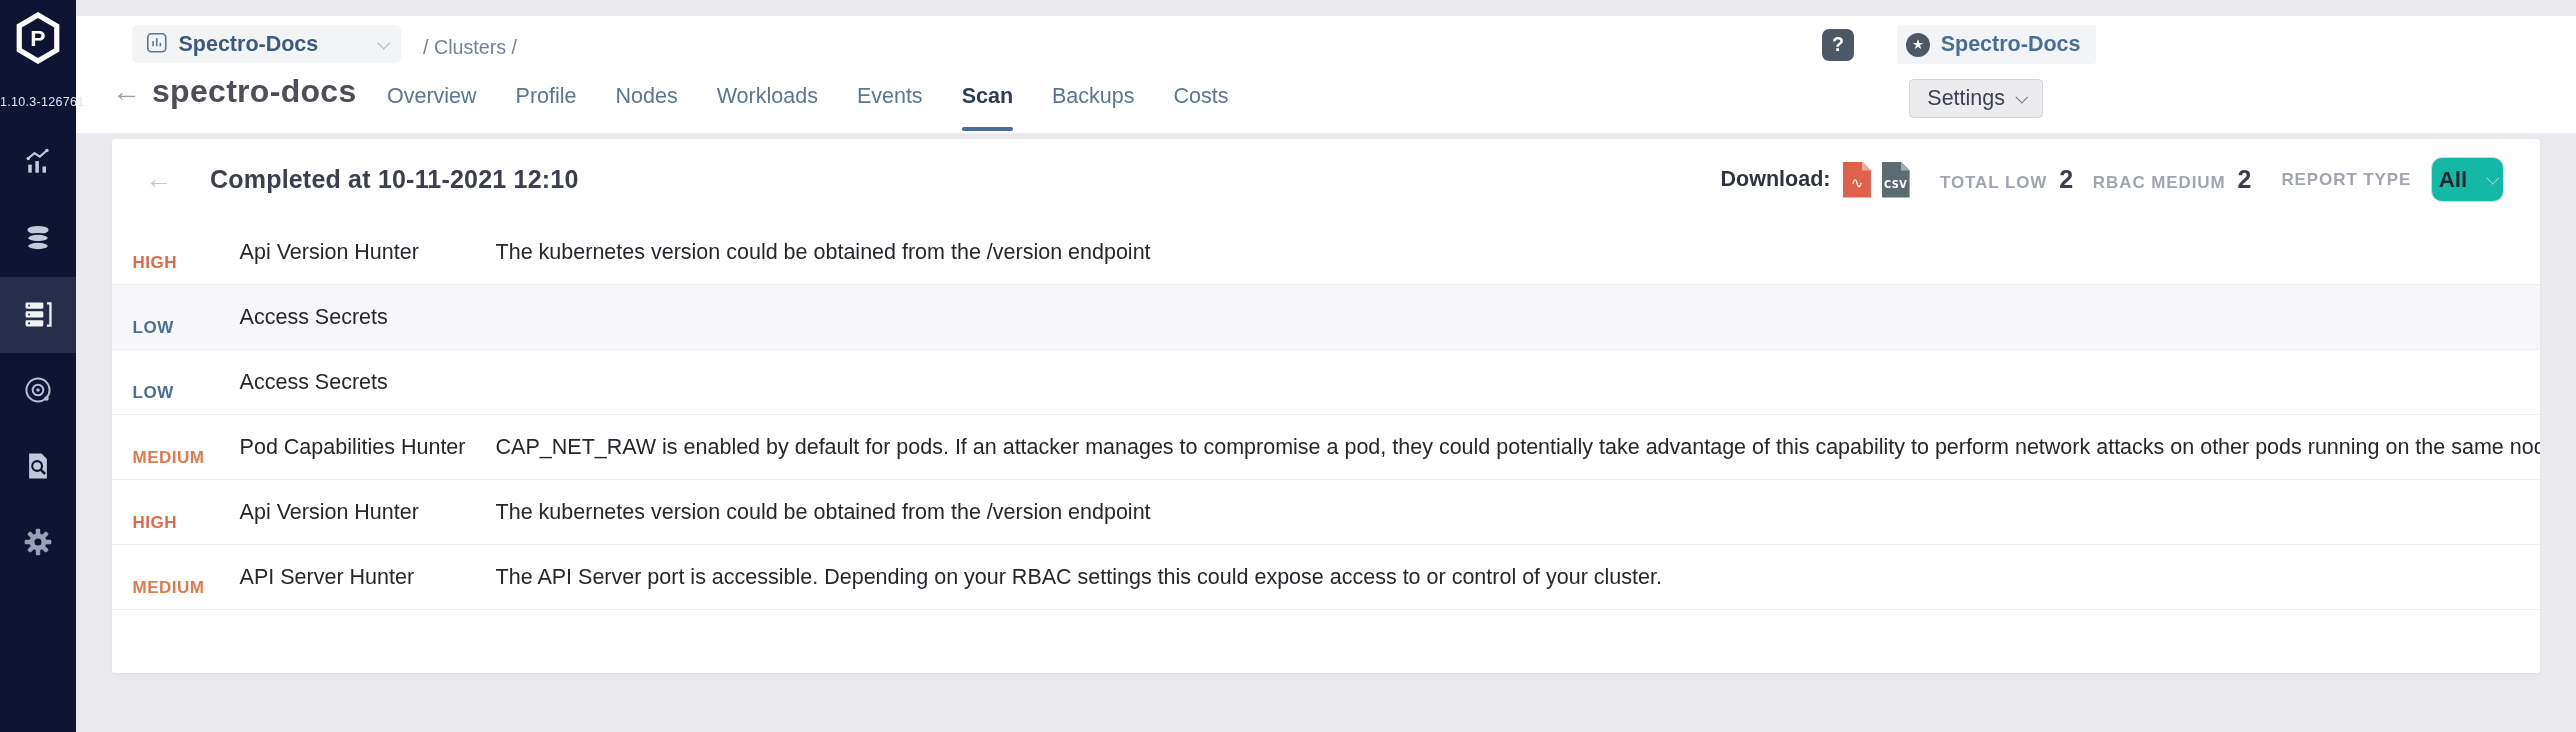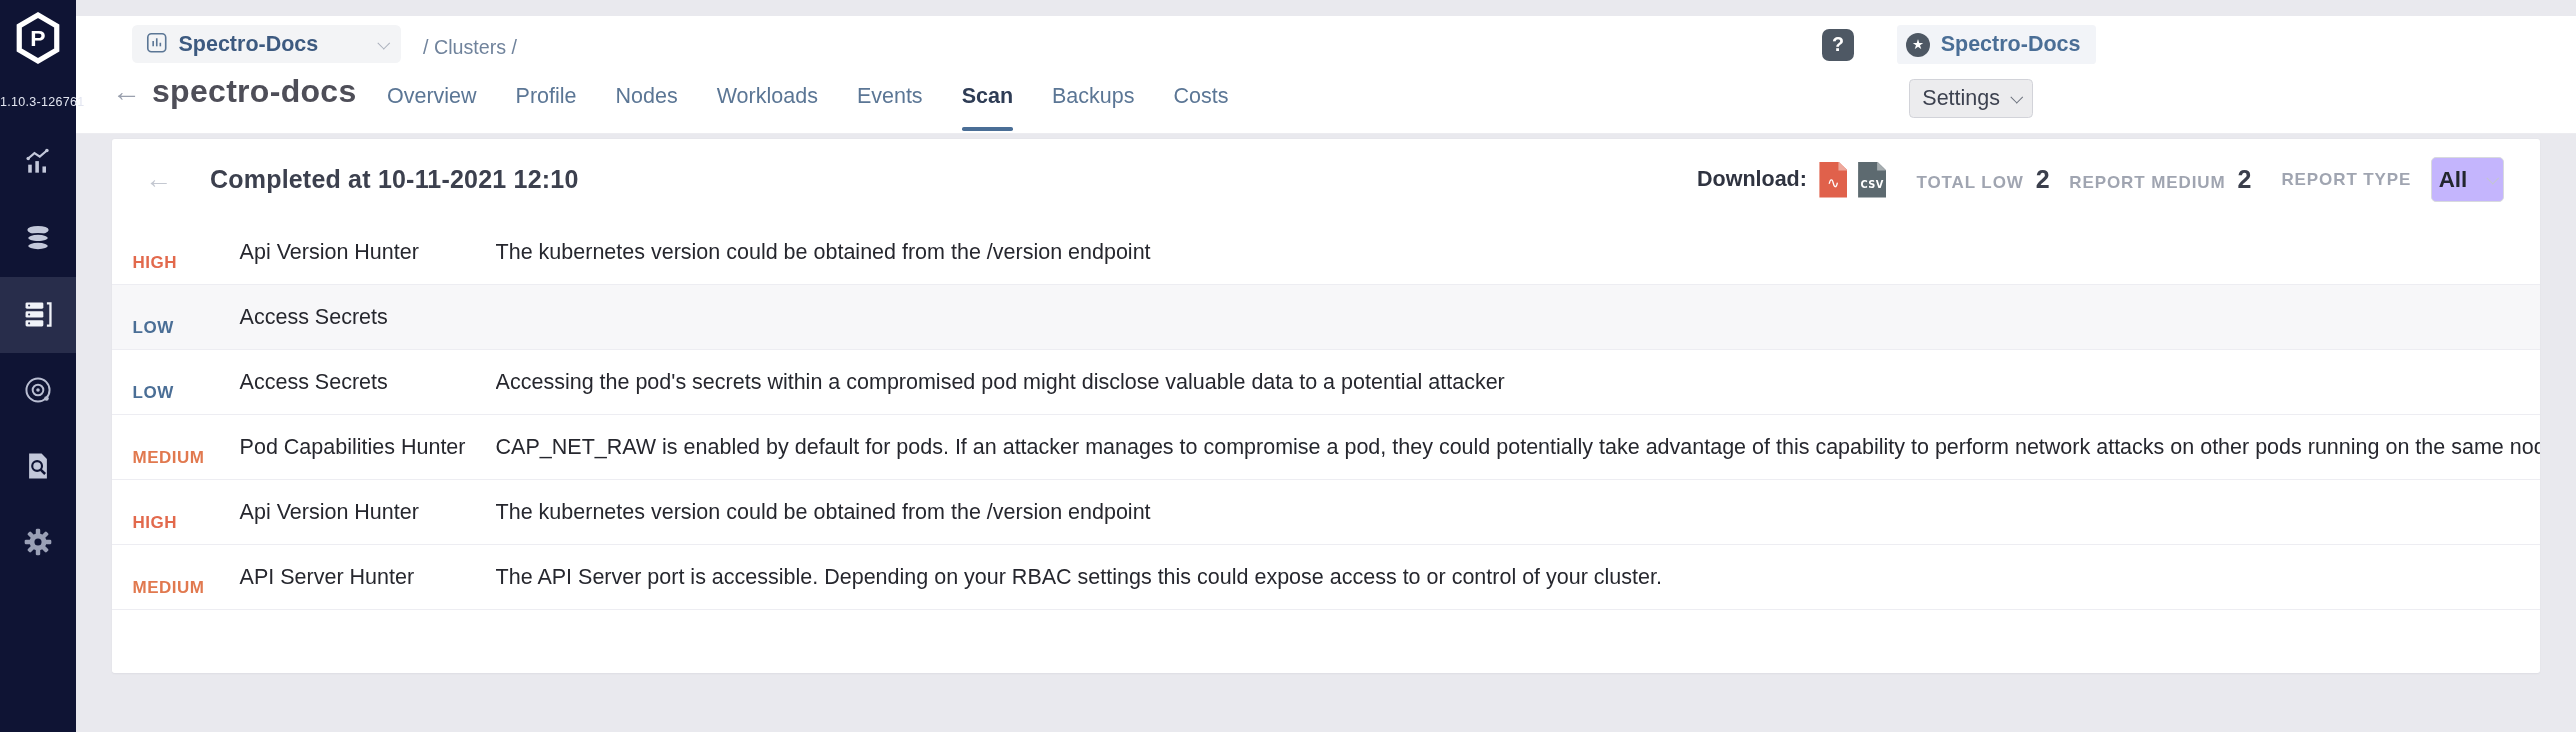--- a/index.html
+++ b/index.html
@@ -57,21 +57,21 @@
 
   .back-arrow-top { position:absolute; left:36px; top:61px; font-size:29px; color:#9aa0ae; cursor:pointer; line-height:1; }
   .page-title { position:absolute; left:76px; top:57px; font-size:32px; font-weight:bold; color:#4e4e58; letter-spacing:0.3px; }
 
   .tabs { position:absolute; left:311px; top:68px; display:flex; gap:39px; }
   .tab { position:relative; font-size:21.5px; color:#5b7695; cursor:pointer; white-space:nowrap; }
   .tab.active { color:#2e3c55; font-weight:bold; }
   .tab.active::after { content:""; position:absolute; left:0; right:0; bottom:-21.5px; height:3.6px; background:#4a6e96; border-radius:1.8px; }
 
   .settings-btn {
-    position:absolute; left:1833px; top:63px; width:124px; height:39px;
+    position:absolute; left:1833px; top:63px; width:134px; height:39px;
     background:#ececee; border:0.9px solid #d2d3d9; border-radius:4.5px;
     display:flex; align-items:center; justify-content:center; gap:10.7px;
     font-size:21.5px; color:#3d4250; cursor:pointer;
   }
   .settings-btn .chev { border-color:#6a707c; }
 
   
   .card {
     position:absolute; left:112px; top:139px; width:2428px; height:534px;
     background:#ffffff; border-radius:2.7px; box-shadow:0 0.9px 1.8px rgba(20,20,40,0.05);
@@ -88,22 +88,22 @@
     font-family:"DejaVu Sans", sans-serif;
   }
   .file-icon .fold { position:absolute; top:0; right:0; width:9px; height:9px; background:rgba(255,255,255,0.45); clip-path: polygon(0 0, 100% 100%, 0 100%); }
   .pdf-icon { background:#e0614b; color:#ffffff; font-size:15px; padding-bottom:5.4px; }
   .csv-icon { background:#5d6a70; color:#ffffff; font-size:9.8px; font-weight:bold; padding-bottom:8px; letter-spacing:0.4px; }
   .total-group { display:flex; align-items:baseline; gap:12px; margin-left:19.7px; }
   .total-label { font-size:17px; font-weight:bold; color:#a0a5b1; letter-spacing:0.9px; }
   .total-value { font-size:25px; font-weight:bold; color:#3b3f4c; }
   .report-type-label { font-size:17px; font-weight:bold; color:#a0a5b1; letter-spacing:0.9px; margin-left:30px; }
   .report-select {
-    margin-left:19.7px; width:73px; height:45px; background:#c4b5fd;
-    border:0.9px solid #d8dade; border-radius:5px; display:flex; align-items:center; justify-content:center; gap:20px;
+    margin-left:19.7px; width:73px; height:45px; background:#14b8a6;
+    border:0.9px solid #d8dade; border-radius:11px; display:flex; align-items:center; justify-content:center; gap:20px;
     cursor:pointer;
   }
   .report-select .value { font-size:22.4px; font-weight:bold; color:#23262e; }
   .report-select .chev { border-color:#c2c6ce; }
 
   
   .grid-cols { display:grid; grid-template-columns:107px 256px 1fr; padding-left:20.6px; align-items:center; }
   .thead { position:relative; height:43px; background:#f7f8fa; font-size:19.7px; color:#8f94a3; }
   .thead .col-divider { position:absolute; left:108px; top:10.7px; width:0.9px; height:21.5px; background:#e0e1e7; }
   .trow { height:65px; border-bottom:0.9px solid #ededf2; cursor:default; }
@@ -247,21 +247,21 @@
       </span>
       <span class="file-icon csv-icon">
         <span class="fold"></span>
         <span>CSV</span>
       </span>
       <span class="total-group">
         <span class="total-label">TOTAL LOW</span>
         <span class="total-value">2</span>
       </span>
       <span class="total-group">
-        <span class="total-label">REPORT MEDIUM</span>
+        <span class="total-label">RBAC MEDIUM</span>
         <span class="total-value">2</span>
       </span>
       <span class="report-type-label">REPORT TYPE</span>
       <span class="report-select">
         <span class="value">All</span>
         <span class="chev"></span>
       </span>
     </div>
   </div>
 
@@ -272,21 +272,20 @@
     <span class="cell-testid">Api Version Hunter</span>
     <span class="cell-desc">The kubernetes version could be obtained from the /version endpoint</span>
   </div>
       <div class="trow grid-cols highlighted">
     <span class="sev" style="color: rgb(74, 110, 150);">LOW</span>
     <span class="cell-testid">Access Secrets</span>
   </div>
       <div class="trow grid-cols">
     <span class="sev" style="color: rgb(74, 110, 150);">LOW</span>
     <span class="cell-testid">Access Secrets</span>
-    <span class="cell-desc">Accessing the pod's secrets within a compromised pod might disclose valuable data to a potential attacker</span>
   </div>
       <div class="trow grid-cols">
     <span class="sev" style="color: rgb(225, 121, 79);">MEDIUM</span>
     <span class="cell-testid">Pod Capabilities Hunter</span>
     <span class="cell-desc">CAP_NET_RAW is enabled by default for pods. If an attacker manages to compromise a pod, they could potentially take advantage of this capability to perform network attacks on other pods running on the same node</span>
   </div>
       <div class="trow grid-cols">
     <span class="sev" style="color: rgb(226, 105, 76);">HIGH</span>
     <span class="cell-testid">Api Version Hunter</span>
     <span class="cell-desc">The kubernetes version could be obtained from the /version endpoint</span>

